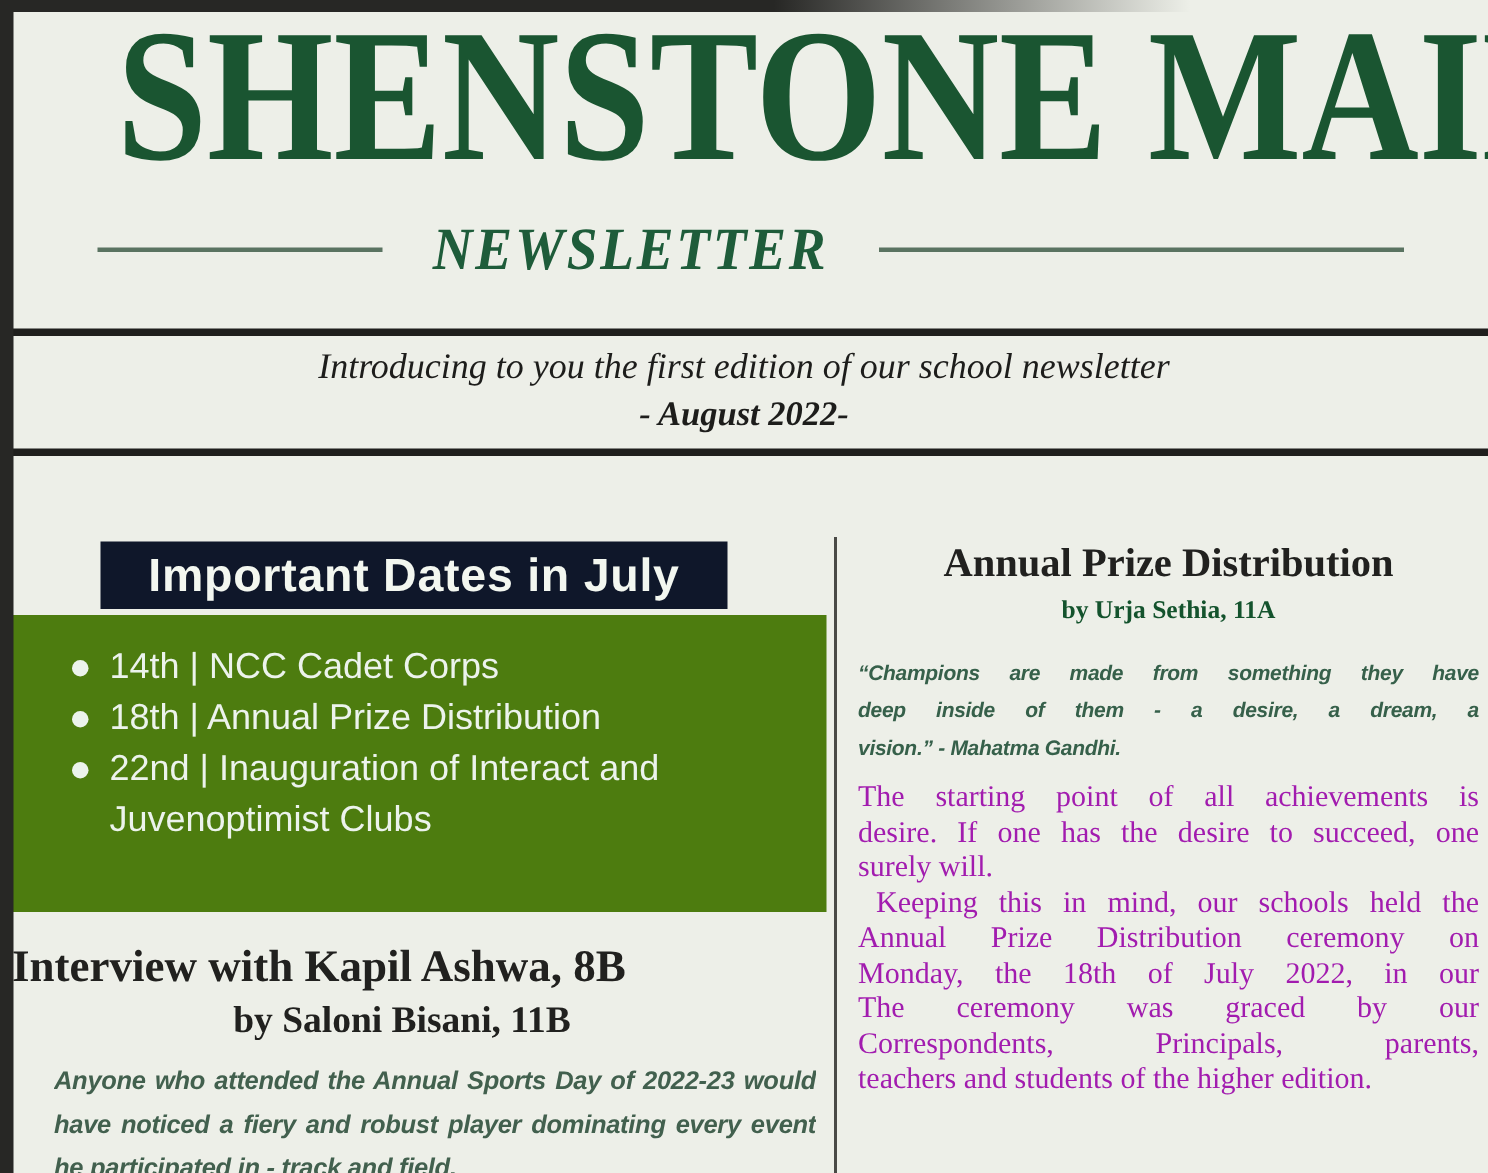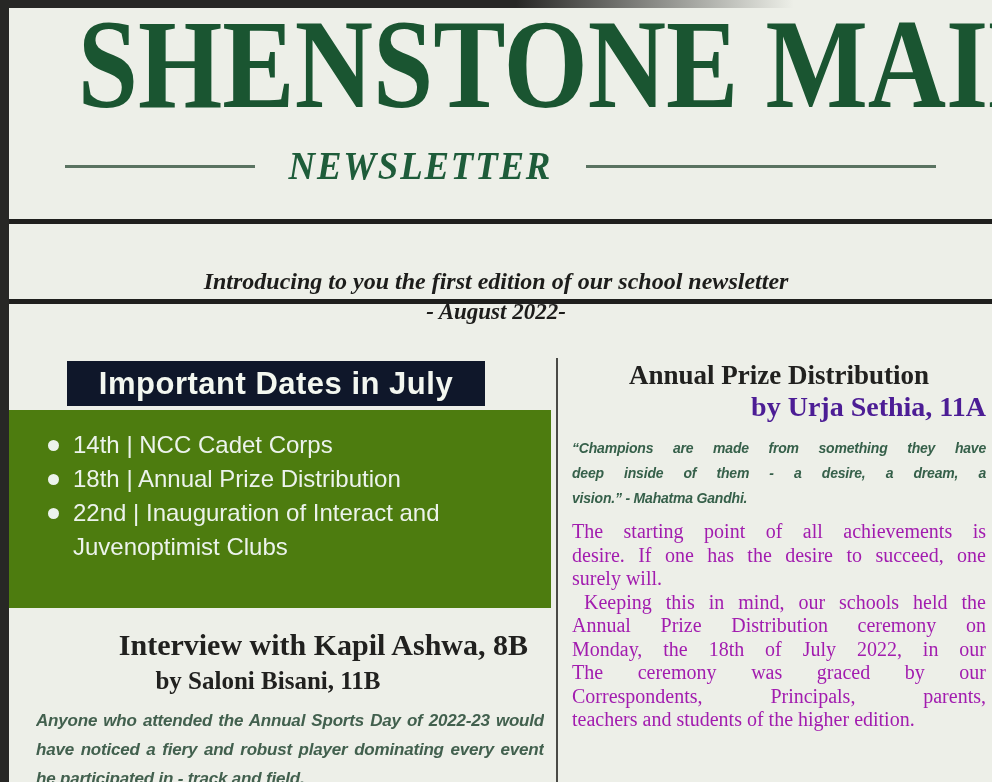--- a/index.html
+++ b/index.html
@@ -23,21 +23,21 @@
   .nl-line-left  { width:190px; height:3px; background:#5a7361; }
   .nl-line-right { width:350px; height:3px; background:#5a7361; }
   .nl-text { font-size:40px; line-height:40px; font-style:italic; font-weight:bold;
     color:#1e5c3a; letter-spacing:2px; transform:scaleX(0.92); white-space:nowrap; }
 
   .rule { position:absolute; left:0; width:100%; height:5px; background:#1f1f1d; }
   .rule-1 { top:219px; }
   .rule-2 { top:299px; }
 
   .banner { position:absolute; top:229px; left:0; right:0; text-align:center; color:#1d1d1b; }
-  .banner-line1 { font-size:24px; font-weight:bold; font-style:italic; line-height:32px;margin-top:36px; }
+  .banner-line1 { font-size:24px; font-weight:normal; font-style:italic; line-height:32px; }
   .banner-line2 { font-size:23px; font-weight:bold; font-style:italic; line-height:30px; }
 
   
   .dates-title-box {
     position:absolute; left:67px; top:361px; width:418px; height:45px;
     background:#0f172a; display:flex; align-items:center; justify-content:center; z-index:2;
   }
   .dates-title {
     font-family:"Liberation Sans","DejaVu Sans",sans-serif;
     font-weight:bold; font-size:31px; letter-spacing:0.5px; color:#f3f7f0; white-space:nowrap;
@@ -49,37 +49,37 @@
   .dates-list { margin:18px 0 0 0; padding:0 0 0 40px; list-style:none; }
   .dates-list li {
     position:relative; padding-left:25px; width:462px;
     font-family:"Liberation Sans","DejaVu Sans",sans-serif;
     font-size:24px; line-height:34px; color:#ecf3ec;
   }
   .dot { position:absolute; left:0; top:12px; width:11px; height:11px; border-radius:50%; background:#ecf3ec; }
 
   
   .interview-heading { position:absolute; left:8px; top:628px; width:520px; margin:0;
-    text-align:right; font-size:30px; font-weight:bold; color:#21211f; }
+    text-align:left; font-size:30px; font-weight:bold; color:#21211f; }
   .interview-byline { position:absolute; left:8px; top:667px; width:520px; margin:0;
     text-align:center; font-size:25px; font-weight:bold; color:#21211f; }
   .interview-intro { position:absolute; left:36px; top:706px; width:508px;
     font-family:"Liberation Sans","DejaVu Sans",sans-serif;
     font-style:italic; font-weight:bold; font-size:17px; line-height:29px;
     color:#42604e; letter-spacing:-0.2px; }
 
   
   .col-divider { position:absolute; left:556px; top:358px; width:2px; height:424px; background:#4a4a46; }
 
   
   .right-col { position:absolute; left:572px; top:358px; width:414px; }
   .article-heading { margin:0; text-align:center; font-size:27px; line-height:34px;
     font-weight:bold; color:#21211f; }
-  .article-byline { margin:0 0 0 0; text-align:right; font-size:28px; line-height:30px;
-    font-weight:bold; color:#4c1d95; }
+  .article-byline { margin:0 0 0 0; text-align:center; font-size:17px; line-height:30px;
+    font-weight:bold; color:#14532d; }
   .article-quote { margin-top:14px;
     font-family:"Liberation Sans","DejaVu Sans",sans-serif;
     font-style:italic; font-weight:bold; font-size:14px; line-height:25px;
     color:#36604a; letter-spacing:-0.2px; }
   .article-body { margin-top:9px; font-size:20px; line-height:23.5px; color:#a21caf; }
   .para { margin:0; }
   .jl { text-align:justify; text-align-last:justify; white-space:nowrap; overflow:hidden; }
   .jl.last { text-align-last:left; }
   .jl.indent { text-indent:12px; }
 </style>

